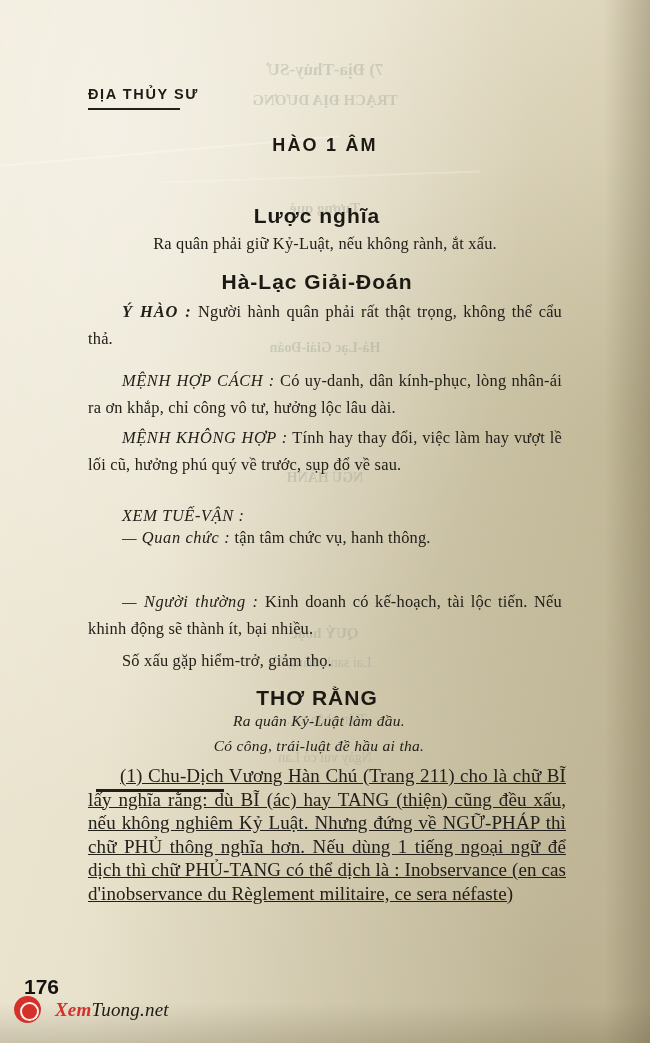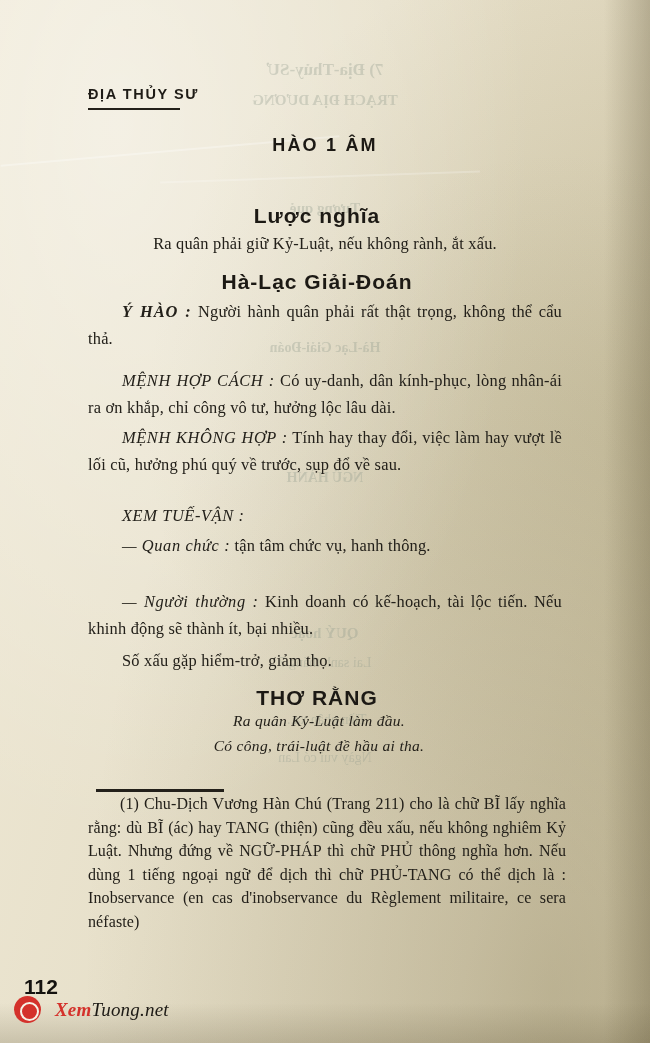--- a/index.html
+++ b/index.html
@@ -127,27 +127,28 @@
     position: absolute;
     left: 96px;
     top: 789px;
     width: 128px;
     height: 3px;
     background: #23201a;
   }
   .footnote {
     position: absolute;
     left: 88px;
-    top: 792px;
+    top: 764px;
     width: 478px;
-    font-size: 16px;
+    font-size: 19px;
     line-height: 23.5px;
     text-align: justify;
     text-indent: 32px;
     letter-spacing: 0.1px;
+    text-decoration: underline;
   }
   .pageno {
     position: absolute;
     left: 24px;
     top: 975px;
     font-family: "Liberation Sans", sans-serif;
     font-size: 21px;
     font-weight: 700;
     color: #14120f;
   }
@@ -249,41 +250,41 @@
 
     <div class="para" style="top:424px;">
       <span class="lbl-i">MỆNH KHÔNG HỢP :</span>
       <span>Tính hay thay đổi, việc làm hay vượt lề lối cũ, hưởng phú quý về trước, sụp đổ về sau.</span>
     </div>
 
     <div class="para" style="top:490px;margin-top:12px;">
       <span class="lbl-i">XEM TUẾ-VẬN :</span>
     </div>
 
-    <div class="para" style="top:524px;margin-top:8px;">
+    <div class="para" style="top:524px;">
       <span class="lbl-i">— Quan chức :</span>
       <span>tận tâm chức vụ, hanh thông.</span>
     </div>
 
 
     <div class="para" style="top:588px;">
       <span class="lbl-i">— Người thường :</span>
       <span>Kinh doanh có kế-hoạch, tài lộc tiến. Nếu khinh động sẽ thành ít, bại nhiều.</span>
     </div>
 
     <div class="para" style="top:647px;">Số xấu gặp hiểm-trở, giảm thọ.</div>
 
     <div class="hd2" style="top:686px;">THƠ RẰNG</div>
     <div class="verse" style="top:712px;">Ra quân Kỷ-Luật làm đầu.</div>
     <div class="verse" style="top:737px;">Có công, trái-luật đề hầu ai tha.</div>
 
     <div class="fn-rule"></div>
     <div class="footnote">(1) Chu-Dịch Vương Hàn Chú (Trang 211) cho là chữ BĨ lấy nghĩa rằng: dù BĨ (ác) hay TANG (thiện) cũng đều xấu, nếu không nghiêm Kỷ Luật. Nhưng đứng về NGỮ-PHÁP thì chữ PHỦ thông nghĩa hơn. Nếu dùng 1 tiếng ngoại ngữ để dịch thì chữ PHỦ-TANG có thể dịch là : Inobservance (en cas d'inobservance du Règlement militaire, ce sera néfaste)</div>
 
-    <div class="pageno">112</div>
+    <div class="pageno">176</div>
   </div>
 
   <div class="crease" style="left:0; top:150px; width:340px; height:2px; transform:rotate(-5deg); opacity:.55;"></div>
   <div class="crease" style="left:160px; top:176px; width:320px; height:2px; transform:rotate(-2deg); opacity:.4;"></div>
   <div class="edge-dark"></div>
   <div class="edge-bottom"></div>
 
   <div class="wm">
     <div class="wm-badge"></div>
     <div class="wm-text"><span class="red">Xem</span>Tuong.net</div>

